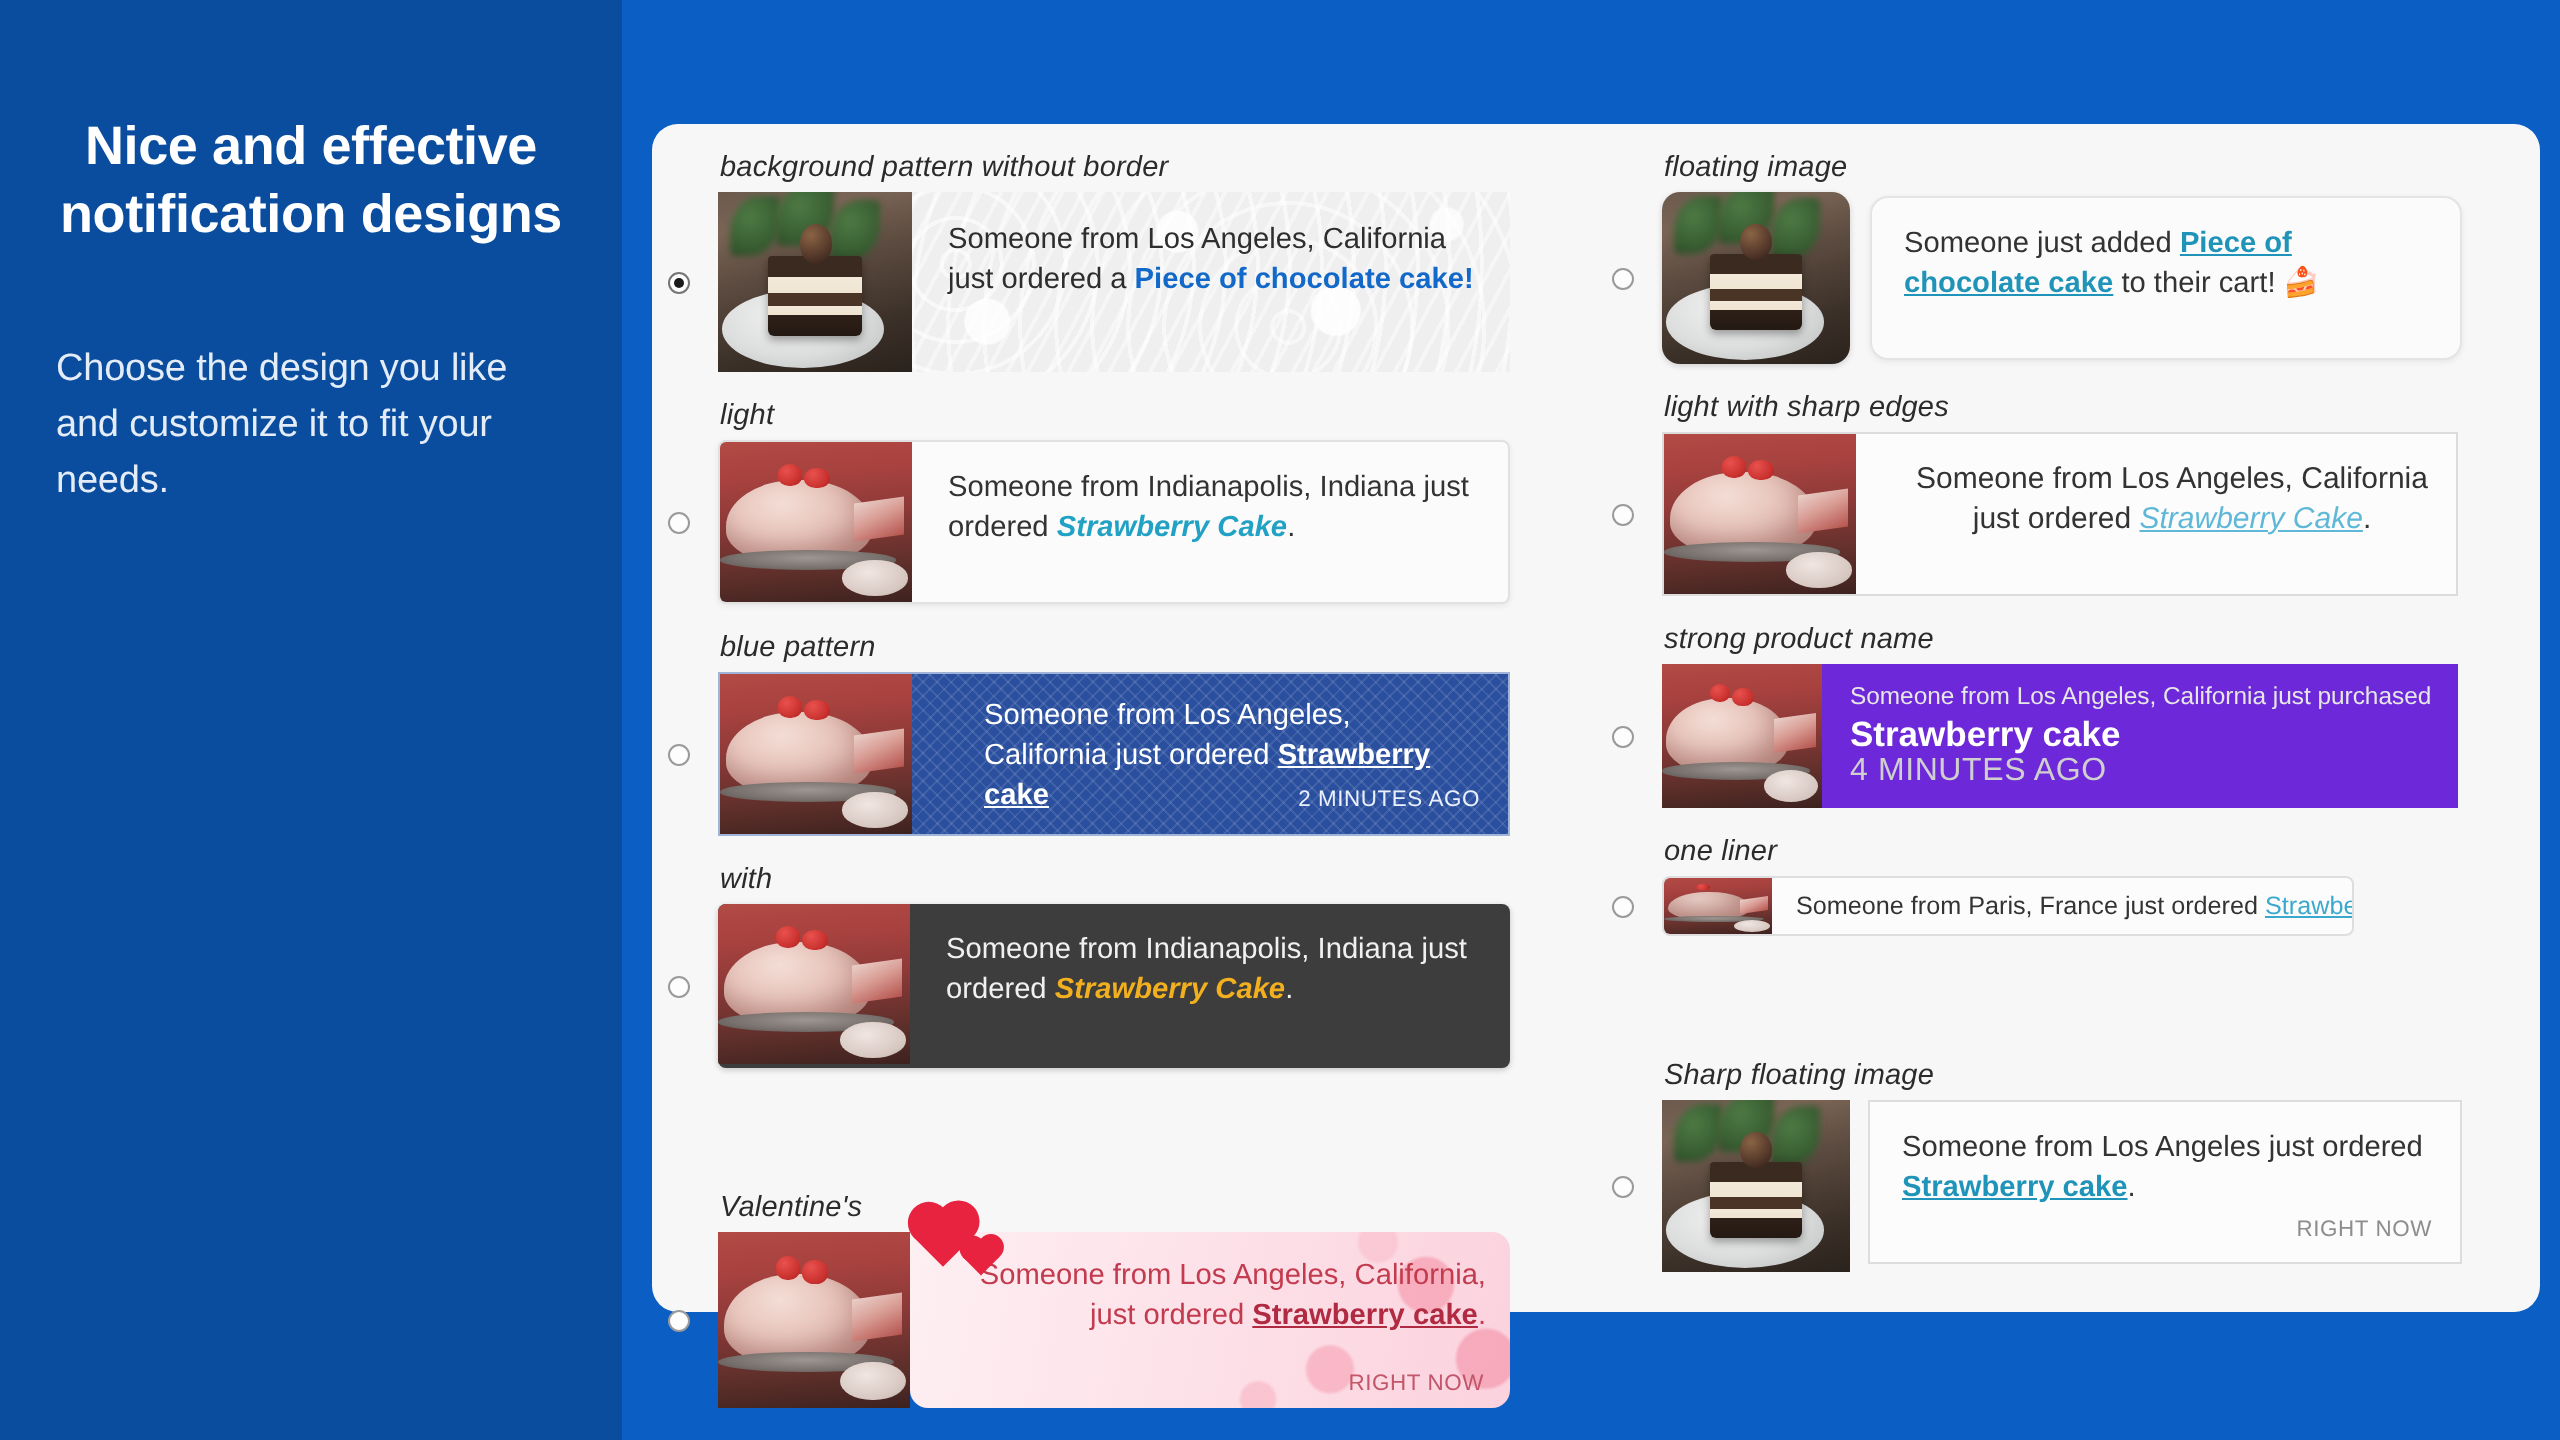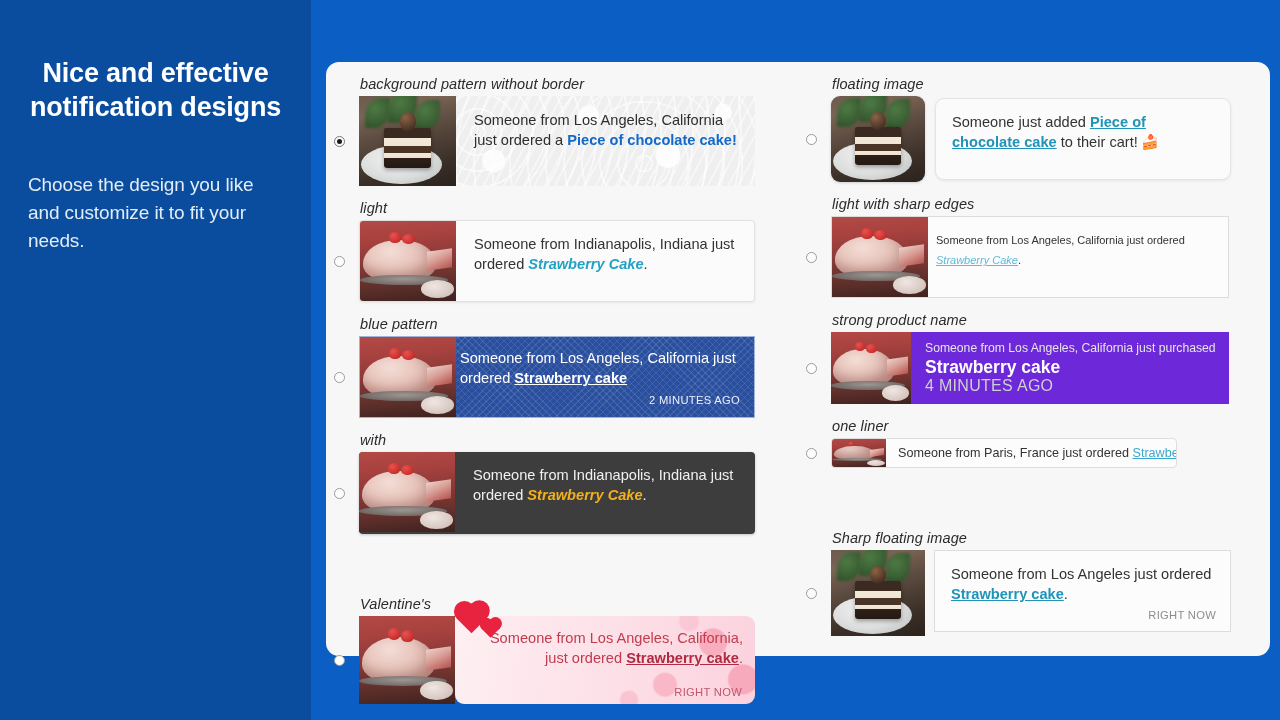--- a/index.html
+++ b/index.html
@@ -231,21 +231,21 @@
     background-color: #2a4f9e;
     background-image:
       repeating-linear-gradient(45deg, rgba(255,255,255,.10) 0 1px, transparent 1px 5px),
       repeating-linear-gradient(-45deg, rgba(255,255,255,.10) 0 1px, transparent 1px 5px);
     border: 1px solid #9fb4d8;
     overflow: hidden;
   }
   .card-blue .thumb { width: 96px; height: 80px; }
   .card-blue .txt {
     flex: 1;
-    padding: 11px 14px 0 4px;
+    padding: 11px 14px 0 36px;
     font-size: 14.6px;
     line-height: 20px;
     color: #ffffff;
     position: relative;
   }
   .card-blue .prod { font-weight: bold; text-decoration: underline; }
   .card-blue .stamp {
     position: absolute; right: 14px; bottom: 7px;
     font-size: 11.2px; letter-spacing: .3px; color: #eaf0fb;
   }
@@ -340,22 +340,22 @@
     color: #1f94b8; font-weight: bold; text-decoration: underline;
   }
 
   
   .card-sharp {
     display: flex; width: 398px; height: 82px;
     background: #fcfcfc; border: 1px solid #dcdcdc; overflow: hidden;
   }
   .card-sharp .thumb { width: 96px; height: 80px; }
   .card-sharp .txt {
-    flex: 1; padding: 13px 12px 0 8px;
-    font-size: 11px; line-height: 20px; color: #333;
+    flex: 1; padding: 13px 12px 0 28px;
+    font-size: 15px; line-height: 20px; color: #333; text-align: center;
   }
   .card-sharp .prod {
     color: #5fb8d8; font-style: italic; text-decoration: underline;
   }
 
   
   .card-strong {
     display: flex; width: 398px; height: 72px;
     background: #6d28d9; overflow: hidden;
   }

